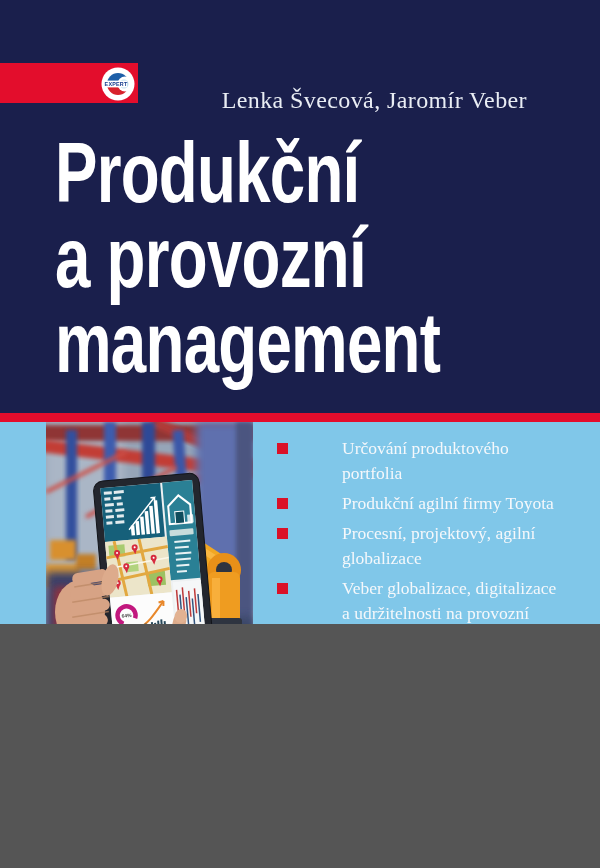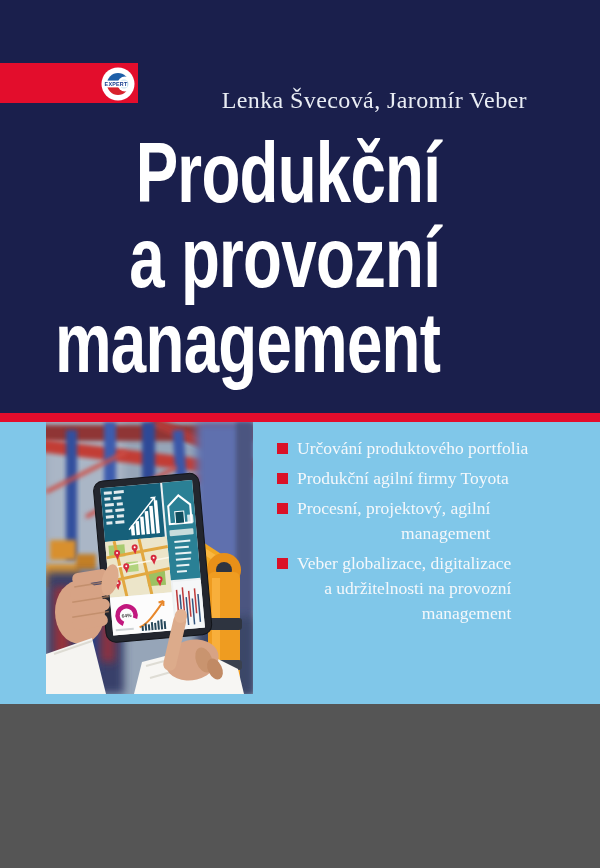--- a/index.html
+++ b/index.html
@@ -1,18 +1,18 @@
 <!DOCTYPE html>
 <html><head>
 <meta charset="utf-8">
 <style>
   html,body{margin:0;padding:0;background:#555;}
   .cover{
-    position:relative;width:600px;height:704px;overflow:hidden;
-    background:#1a1f4c;font-family:"Liberation Sans",sans-serif;text-align:right;
+    position:relative;width:600px;height:624px;overflow:hidden;
+    background:#1a1f4c;font-family:"Liberation Sans",sans-serif;
   }
   
   .top-red-bar{position:absolute;left:0;top:63px;width:138px;height:40px;background:#e30d2c;}
   .expert-badge{position:absolute;left:101px;top:67px;width:34px;height:34px;}
   
   .author{
     position:absolute;top:86px;right:73px;
     font-family:"Liberation Serif",serif;font-size:24px;line-height:28px;
     color:#e9edf4;letter-spacing:.4px;white-space:nowrap;
   }
@@ -27,21 +27,21 @@
   .mid-red-stripe{position:absolute;left:0;top:413px;width:600px;height:9px;background:#e30d2c;}
   .blue-panel{position:absolute;left:0;top:422px;width:600px;height:446px;background:#80c7e9;}
   
   .photo{position:absolute;left:46px;top:422px;width:207px;height:272px;}
   
   .bullets{
     position:absolute;left:277px;top:436px;width:290px;
     list-style:none;margin:0;padding:0;
     font-family:"Liberation Serif",serif;font-size:17.5px;line-height:25px;color:#f5f8fb;
   }
-  .bullets li{display:flex;margin:0 0 5px 0;}
+  .bullets li{display:flex;margin:0 0 5px 0;gap:45px;}
   .bullets .sq{flex:none;width:11px;height:11px;background:#da1128;margin:7px 9px 0 0;}
   .bullets .btx{white-space:pre-line;}
   
   .grada{position:absolute;left:245px;top:793px;display:flex;align-items:flex-start;}
   .grada-globe{width:20px;height:20px;margin:1px 9px 0 0;}
   .grada-word{
     color:#ffffff;font-weight:bold;font-size:20px;line-height:20px;
     letter-spacing:13px;transform:skewX(-4deg);white-space:nowrap;
   }
   .grada-reg{color:#ffffff;font-size:9px;line-height:10px;margin-left:-8px;}
@@ -277,21 +277,21 @@
         <span class="sq"></span>
         <span class="btx">Určování produktového portfolia</span>
       </li>
       <li>
         <span class="sq"></span>
         <span class="btx">Produkční agilní firmy Toyota</span>
       </li>
       <li>
         <span class="sq"></span>
         <span class="btx">Procesní, projektový, agilní
-management</span>
+globalizace</span>
       </li>
       <li>
         <span class="sq"></span>
         <span class="btx">Veber globalizace, digitalizace
 a udržitelnosti na provozní
 management</span>
       </li>
     </ul>
 
   <div class="grada">

